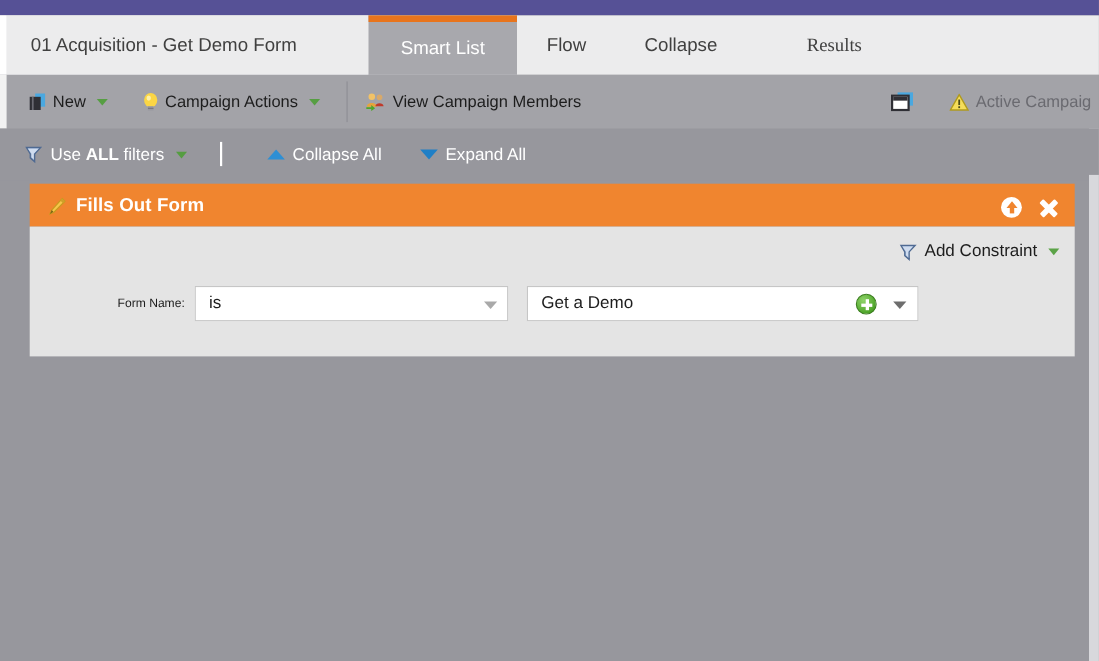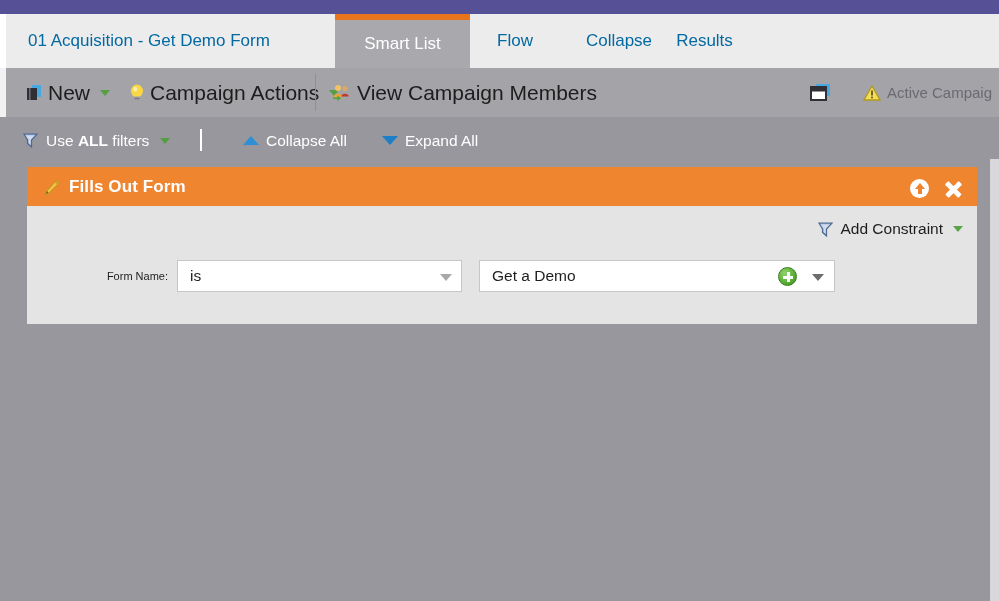--- a/index.html
+++ b/index.html
@@ -21,50 +21,50 @@
     position: absolute; left: 0; top: 14px; width: 999px; height: 54px;
     background: #ececed;
   }
   .tabstrip-leftcap {
     position: absolute; left: 0; top: 0; width: 6px; height: 54px;
     background: #ffffff;
   }
   .tab {
     position: absolute; top: 0; height: 54px;
     display: flex; align-items: center; justify-content: center;
-    font-size: 17px; color: #0369a1; white-space: nowrap;
+    font-size: 17px; color: #404040; white-space: nowrap;
   }
   .tab.title {
     left: 6px; width: 329px;
     background: #ececed; padding: 0 22px;
     justify-content: flex-start;
   }
   .tab.active {
     left: 335px; width: 135px;
     background: #a8a8ad; color: #ffffff;
     border-top: 6px solid #e8741c;
   }
   .tab.plain { background: transparent; }
   .tab.flow     { left: 470px; width: 90px; }
   .tab.schedule { left: 560px; width: 118px; }
-  .tab.results  { left: 652px; width: 105px; }
+  .tab.results  { left: 706px; width: 105px; font-family: Liberation Serif, serif; }
 
   
   .toolbar {
     position: absolute; left: 0; top: 68px; width: 999px; height: 49px;
     background: #a3a3a8;
   }
   .toolbar-leftcap {
     position: absolute; left: 0; top: 0; width: 6px; height: 49px;
     background: #f2f2f2;
   }
   .tb-item {
     position: absolute; top: 0; height: 49px;
     display: flex; align-items: center; gap: 6px;
-    font-size: 21px; color: #1d1d1d; white-space: nowrap;
+    font-size: 15px; color: #1d1d1d; white-space: nowrap;
   }
   .tb-new { left: 26px; }
   .tb-actions { left: 130px; }
   .tb-members { left: 332px; }
   .tb-sep {
     position: absolute; left: 315px; top: 6px;
     width: 1px; height: 37px; background: #8e8e94;
   }
   .tb-rightgroup { left: 810px; }
   .tb-active-campaign {

